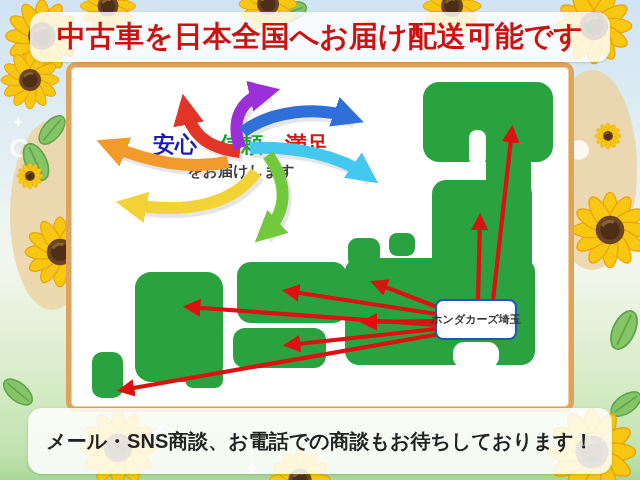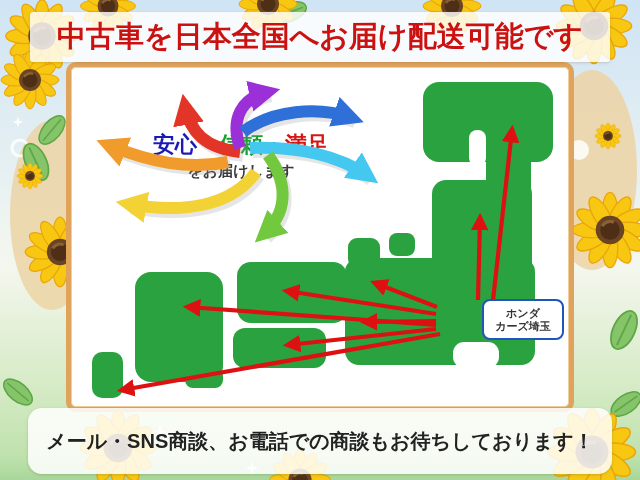--- a/index.html
+++ b/index.html
@@ -5,38 +5,38 @@
   html,body{margin:0;padding:0;}
   body{font-family:"Liberation Sans","DejaVu Sans",sans-serif;}
   #stage{position:relative;width:640px;height:480px;overflow:hidden;
     background:linear-gradient(180deg,#cfe4f4 0%,#e8f1f2 38%,#f4f7ee 55%,#d9ecca 78%,#bfe2ad 95%,#a8d79a 100%);}
   .abs{position:absolute;}
   
   #panel{left:66px;top:62px;width:498px;height:340px;background:#ffffff;
     border:5px solid #dfa35c;border-radius:10px;box-shadow:0 0 0 1px #f0cd9a inset;}
   
   #title-banner{left:30px;top:12px;width:580px;height:50px;background:rgba(255,255,255,0.82);
-    border-radius:3px;box-shadow:0 1px 3px rgba(120,90,30,0.25);display:flex;align-items:center;justify-content:center;}
+    border-radius:14px;box-shadow:0 1px 3px rgba(120,90,30,0.25);display:flex;align-items:center;justify-content:center;}
   #title-banner .title{color:#cc1111;font-size:29px;font-weight:800;letter-spacing:0px;white-space:nowrap;
     text-shadow:0 1px 0 rgba(255,255,255,.6);}
   
   #footer-banner{left:28px;top:408px;width:584px;height:66px;background:rgba(255,255,255,0.85);
     border-radius:14px;box-shadow:0 1px 3px rgba(90,110,60,0.3);display:flex;flex-direction:column;
     align-items:center;justify-content:center;gap:2px;}
   #footer-banner .fline{color:#222222;font-size:20px;font-weight:800;white-space:nowrap;line-height:25px;}
   
   #tagline{left:96px;top:130px;width:290px;text-align:center;pointer-events:none;}
   #tagline .big{font-size:22px;font-weight:800;white-space:nowrap;
     text-shadow:0 0 3px #fff,0 0 3px #fff,0 0 3px #fff;}
   .tg-blue{color:#1a1ab5;} .tg-green{color:#14a22e;} .tg-red{color:#d61515;} .tg-dark{color:#2a2a2a;}
   #tagline .sub{margin-top:2px;font-size:15px;font-weight:800;color:#3a3a3a;
     text-shadow:0 0 3px #fff,0 0 3px #fff;}
   
   #dealer-label{left:435px;top:299px;width:78px;height:37px;background:#ffffff;border:2.5px solid #2255bb;
-    border-radius:8px;display:flex;flex-direction:column;align-items:center;justify-content:center;z-index:6;margin-left:47px;}
+    border-radius:8px;display:flex;flex-direction:row;align-items:center;justify-content:center;z-index:6;}
   #dealer-label div{font-size:11px;font-weight:700;color:#333;line-height:13px;white-space:nowrap;}
   svg{position:absolute;left:0;top:0;}
 </style>
 </head>
 <body>
 
 <div id="stage">
 
   <svg width="640" height="480">
     <defs>

